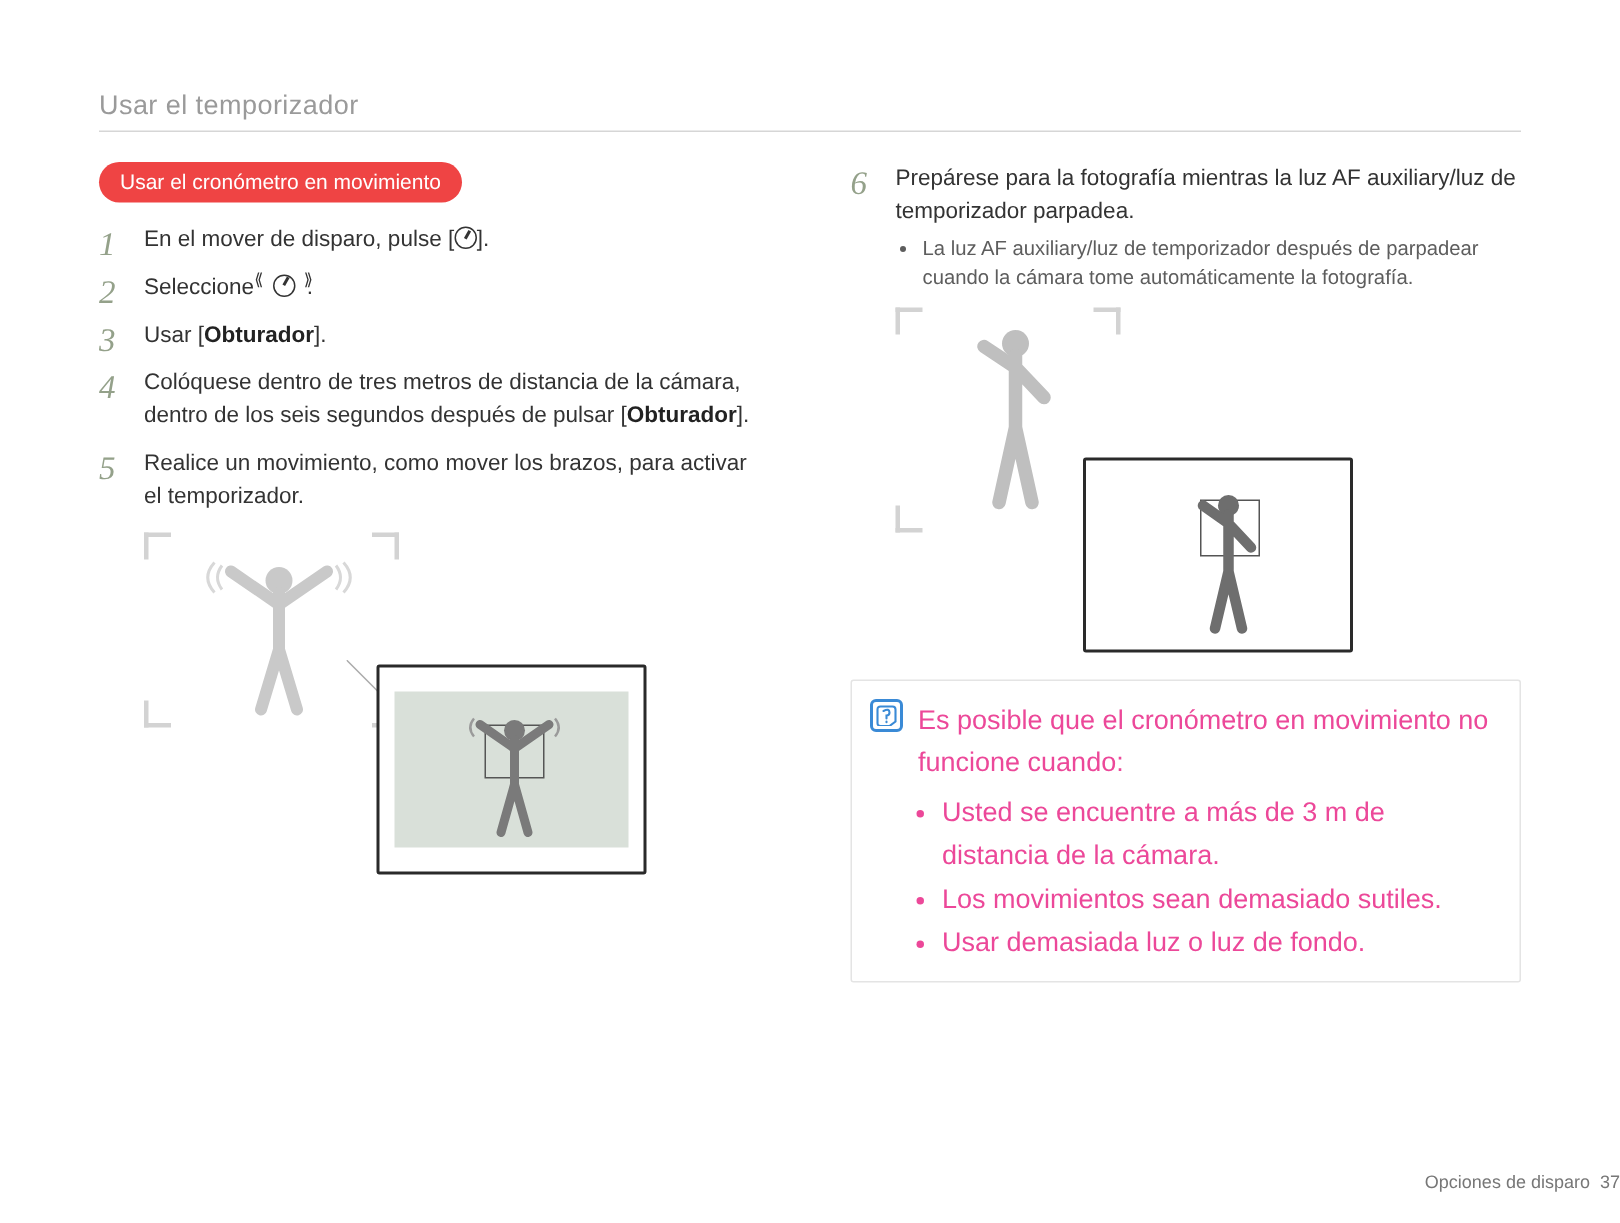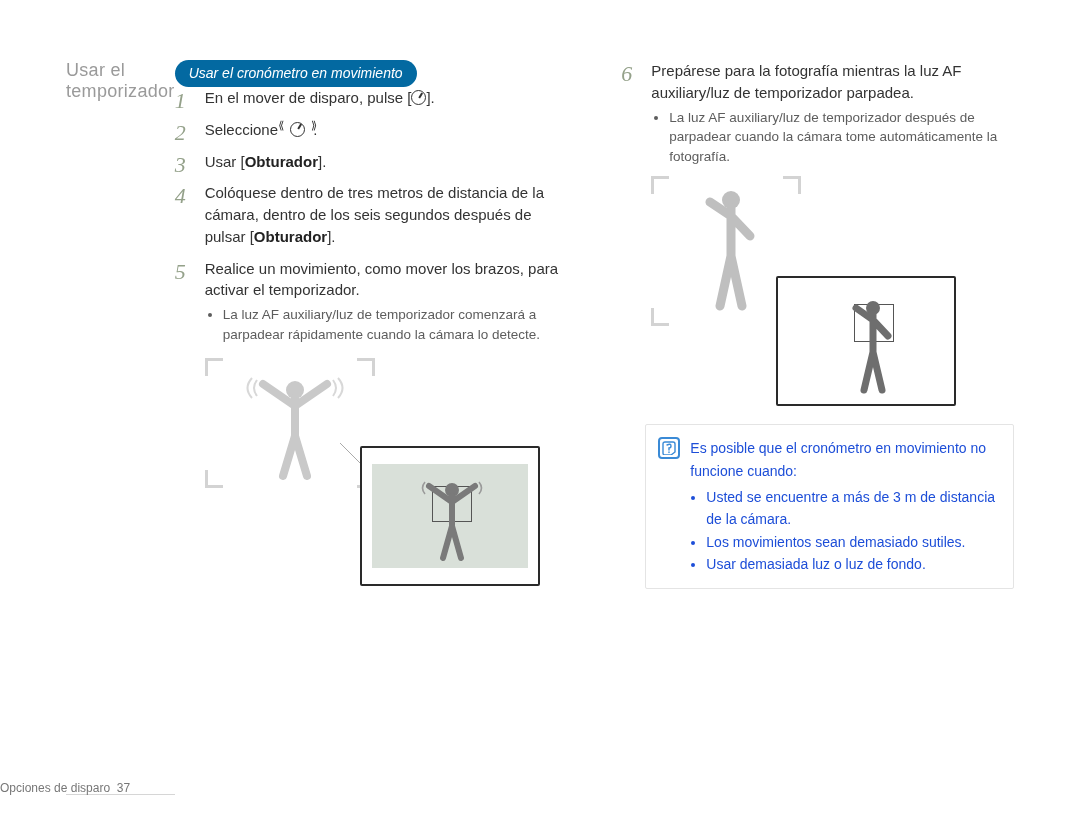--- a/index.html
+++ b/index.html
@@ -8,21 +8,21 @@
     background: #ffffff;
     color: #3a3a3a;
     width: 1080px;
     height: 815px;
     position: relative;
     overflow: hidden;
   }
   .page {
     padding: 60px 66px 0 66px;
     display: flex;
-    flex-direction: row;
+    flex-direction: column;
     height: 100%;
   }
   .page-header {
     color: #9a9a9a;
     font-size: 18px;
     font-weight: 300;
     letter-spacing: .3px;
     border-bottom: 1px solid #d6d6d6;
     padding-bottom: 6px;
     margin-bottom: 20px;
@@ -30,27 +30,27 @@
   .columns {
     display: flex;
     gap: 54px;
   }
   .col {
     flex: 1 1 0;
     min-width: 0;
   }
   .pill {
     display: inline-block;
-    background: #0369a1;
+    background: #ef4444;
     color: #ffffff;
     font-size: 14px;
     padding: 5px 14px 6px 14px;
     border-radius: 14px;
+    margin-bottom: 14px;
     font-weight: 400;
-    font-style: italic;
   }
   ol.steps {
     list-style: none;
     counter-reset: step;
   }
   ol.steps > li {
     counter-increment: step;
     position: relative;
     padding-left: 30px;
     font-size: 15px;
@@ -188,25 +188,24 @@
     left: 66px; top: 14px;
     width: 40px; height: 38px;
     border: 1px solid #555;
   }
 
   
   .note-box {
     border: 1px solid #e4e4e4;
     border-radius: 2px;
     padding: 12px 14px 12px 44px;
-    font-size: 14px;
-    color: #1d4ed8;
+    font-size: 18px;
+    color: #ec4899;
     line-height: 1.6;
     position: relative;
-    margin-left: 24px;
   }
   .note-icon {
     position: absolute;
     left: 12px; top: 12px;
     width: 22px; height: 22px;
     border: 2px solid #3a8ad6;
     border-radius: 4px;
     display: flex;
     align-items: center;
     justify-content: center;
@@ -215,21 +214,21 @@
   .note-bullets {
     list-style: disc;
     padding-left: 16px;
     margin-top: 4px;
   }
 
   .page-footer {
     position: absolute;
     bottom: 20px;
     left: 0; right: 0;
-    text-align: left;
+    text-align: right;
     font-size: 12px;
     color: #777;
   }
   .bold { font-weight: 700; color:#222; }
 </style>
 </head>
 <body>
 
 <div class="page">
 
@@ -249,23 +248,20 @@
           <span>Seleccione </span><span style="position:relative;display:inline-block;padding:0 8px;"><span style="position:absolute;left:-4px;top:-1px;font-size:11px;">⟪</span><span class="timer-icon"></span><span style="position:absolute;right:-4px;top:-1px;font-size:11px;">⟫</span></span><span>.</span>
         </li>
         <li>
           <span>Usar [</span><span class="bold">Obturador</span><span>].</span>
         </li>
         <li>
           <span>Colóquese dentro de tres metros de distancia de la cámara, dentro de los seis segundos después de pulsar [</span><span class="bold">Obturador</span><span>].</span>
         </li>
         <li>
           <span>Realice un movimiento, como mover los brazos, para activar el temporizador.</span>
-          <ul class="sub-bullets">
-            <li>La luz AF auxiliary/luz de temporizador comenzará a parpadear rápidamente cuando la cámara lo detecte.</li>
-          </ul>
         </li>
       </ol>
 
       <div class="figure-block">
         <div class="viewfinder-bg">
           <div class="corner tl"></div>
           <div class="corner tr"></div>
           <div class="corner bl"></div>
           <div class="corner br"></div>
           <svg class="person-wave" width="100" height="110">

